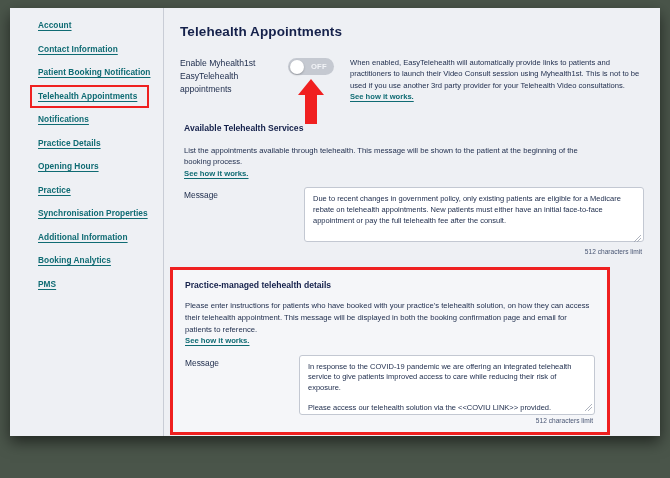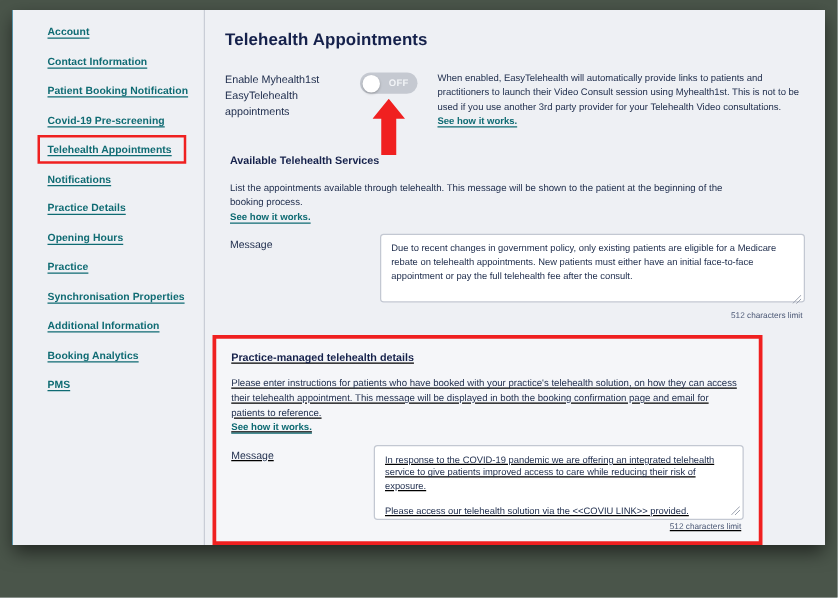--- a/index.html
+++ b/index.html
@@ -239,40 +239,38 @@
 
   
   #practice-box {
     position: relative;
     margin: 12px 0 0 -10px;
     width: 440px;
     border: 3px solid #ef2020;
     background: #f5f6f9;
     box-sizing: border-box;
     padding: 10px 12px 8px 12px;
-    text-decoration: underline;
   }
   #practice-box .section-title { margin: 0 0 10px 0; }
   #practice-box .section-desc { margin-left: 0; max-width: 408px; }
   #practice-box .msg-label { flex: 0 0 90px; padding-left: 0; }
   #practice-box .ta { height: 60px; }
   .para-gap { display: block; height: 9px; }
 </style>
 </head>
 <body>
 
 <div id="screen">
   <div id="card">
 
     <div id="sidebar">
       <div id="nav-list">
           <a class="nav-item">Account</a>
           <a class="nav-item">Contact Information</a>
           <a class="nav-item">Patient Booking Notification</a>
-          <a class="nav-item">Covid-19 Pre-screening</a>
           <a class="nav-item highlighted">Telehealth Appointments</a>
           <a class="nav-item">Notifications</a>
           <a class="nav-item">Practice Details</a>
           <a class="nav-item">Opening Hours</a>
           <a class="nav-item">Practice</a>
           <a class="nav-item">Synchronisation Properties</a>
           <a class="nav-item">Additional Information</a>
           <a class="nav-item">Booking Analytics</a>
           <a class="nav-item">PMS</a>
         </div>

